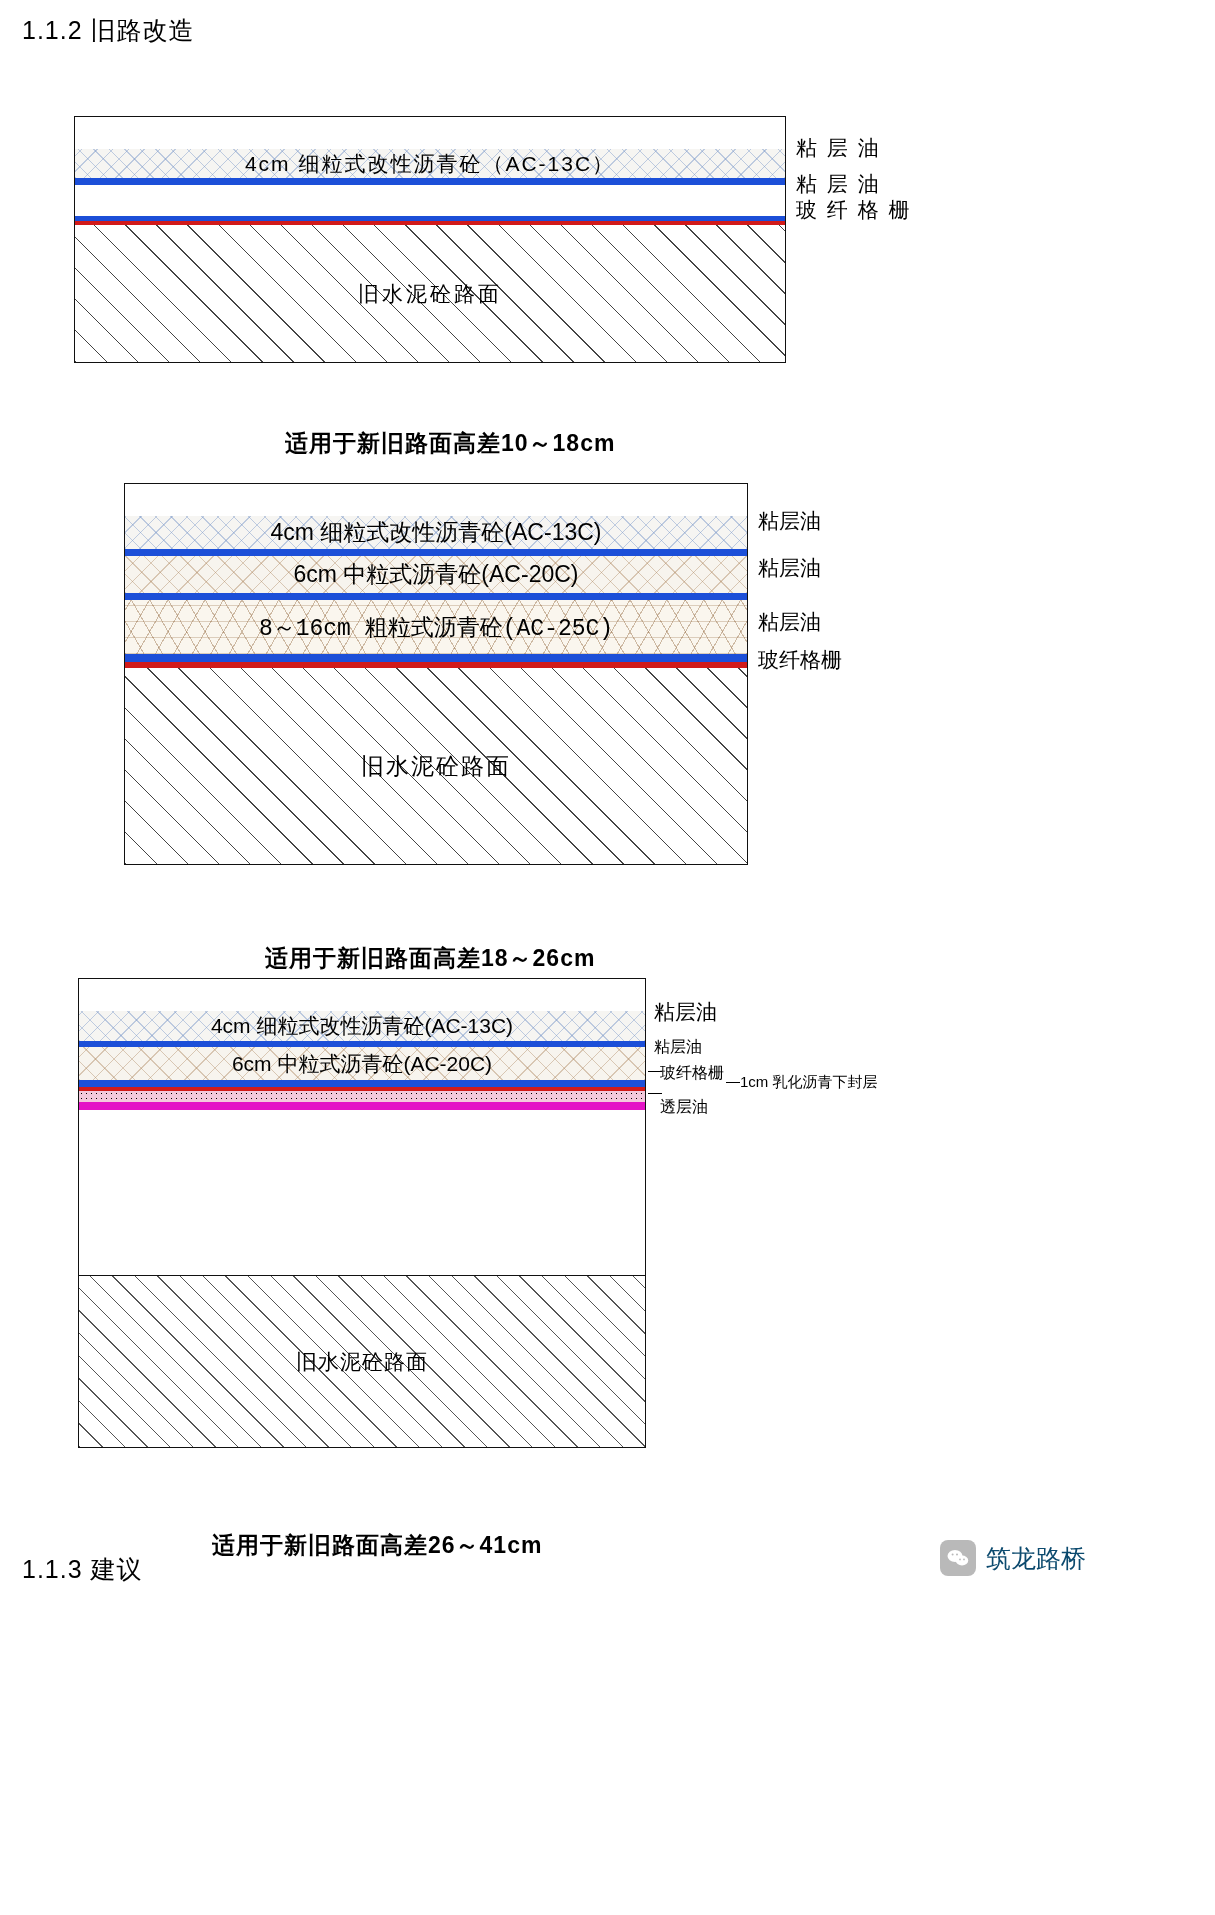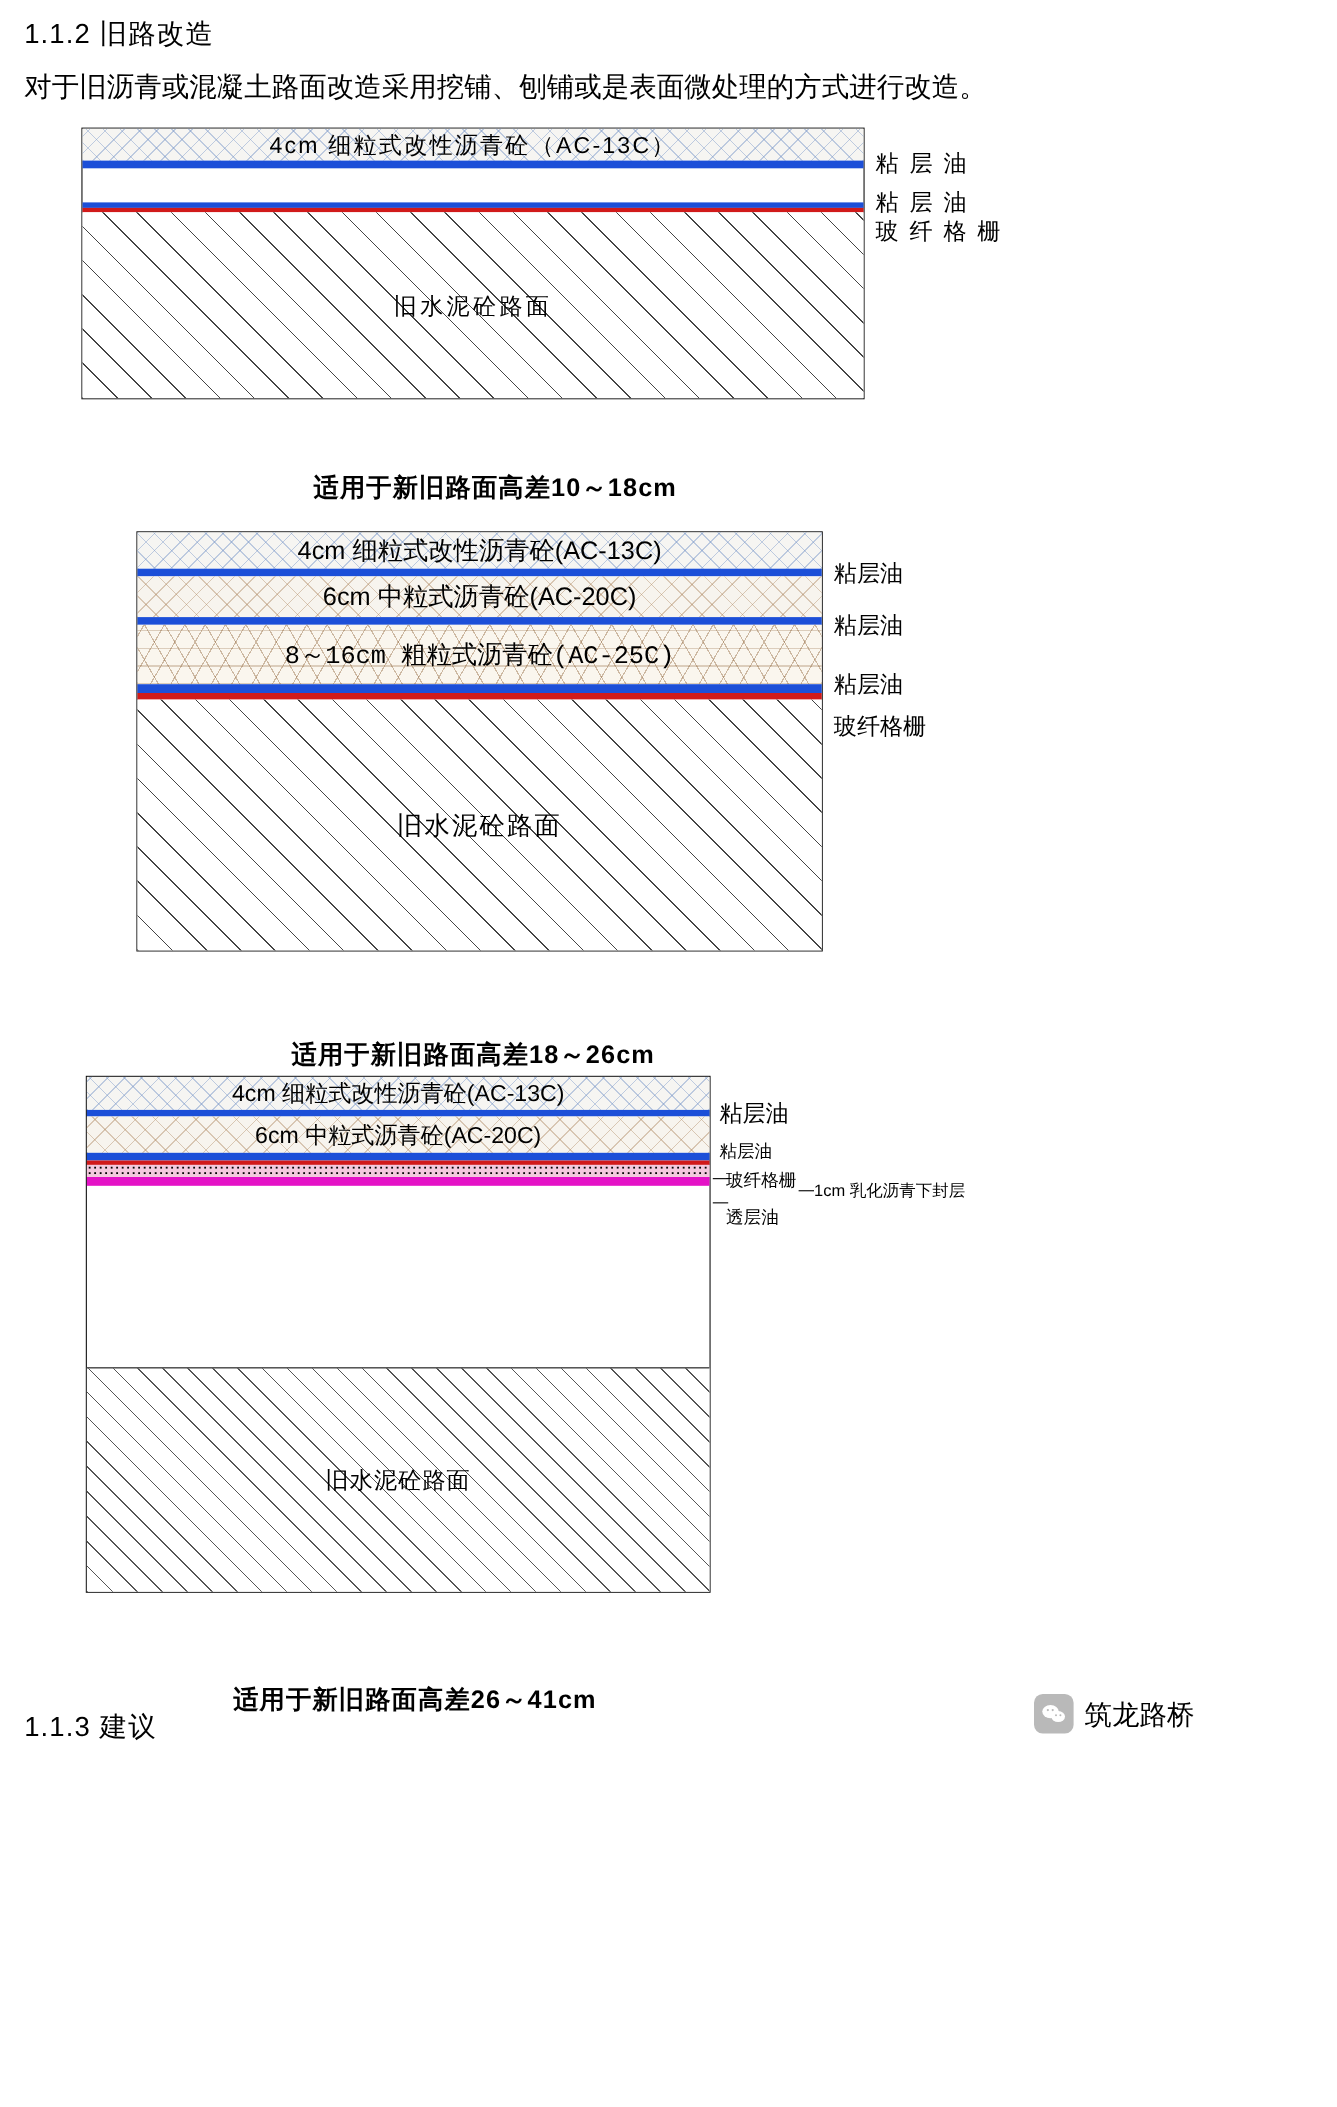--- a/index.html
+++ b/index.html
@@ -23,21 +23,21 @@
     margin-top:48px;
   }
 
   
   .fig{position:absolute;}
   .stack{position:absolute;border:1px solid #111;box-sizing:border-box;}
 
   .layer{
     position:absolute;left:0;right:0;box-sizing:border-box;
     display:flex;align-items:center;justify-content:center;
-    font-size:21px;white-space:nowrap;overflow:hidden;
+    font-size:21px;white-space:nowrap;overflow:hidden;margin-top:32px;
   }
   .layer .lbl{position:relative;z-index:3;}
 
   
   .tex-cross{
     background-color:#f6f5f2;
     background-image:
       repeating-linear-gradient(45deg, rgba(120,150,200,.45) 0 1px, transparent 1px 11px),
       repeating-linear-gradient(-45deg, rgba(120,150,200,.45) 0 1px, transparent 1px 11px);
   }
@@ -82,35 +82,34 @@
     position:absolute;font-size:21px;white-space:nowrap;
   }
   .right-label.sm{font-size:16px;}
   .right-label.xs{font-size:15px;}
 
   .leader{position:absolute;background:#000;height:1px;}
 
   
   .wm{
     position:absolute;display:flex;align-items:center;gap:10px;
-    color:#000000;font-size:25px;white-space:nowrap;
+    color:#0c4a6e;font-size:25px;white-space:nowrap;
   }
   .wm .badge{
     width:36px;height:36px;border-radius:8px;background:#b9b9b9;
     display:flex;align-items:center;justify-content:center;color:#fff;font-size:20px;
   }
 </style>
 </head>
 <body>
 
 <div class="page">
 
   <div class="heading" style="left:22px;top:14px;">1.1.2 旧路改造</div>
 
-  <div class="para" style="left:22px;top:62px;">对于旧沥青或混凝土路面改造采用挖铺、刨铺或是表面微处理的方式进行改造。</div>
 
   <div class="fig">
     <div class="stack" style="left:74px;top:116px;width:712px;height:247px;">
 
       <div class="layer tex-cross" style="top:0;height:29px;">
         <span class="lbl" style="letter-spacing:2px;">4cm 细粒式改性沥青砼（AC-13C）</span>
       </div>
 
       <div class="layer blue-bar" style="top:29px;height:7px;"></div>
 

